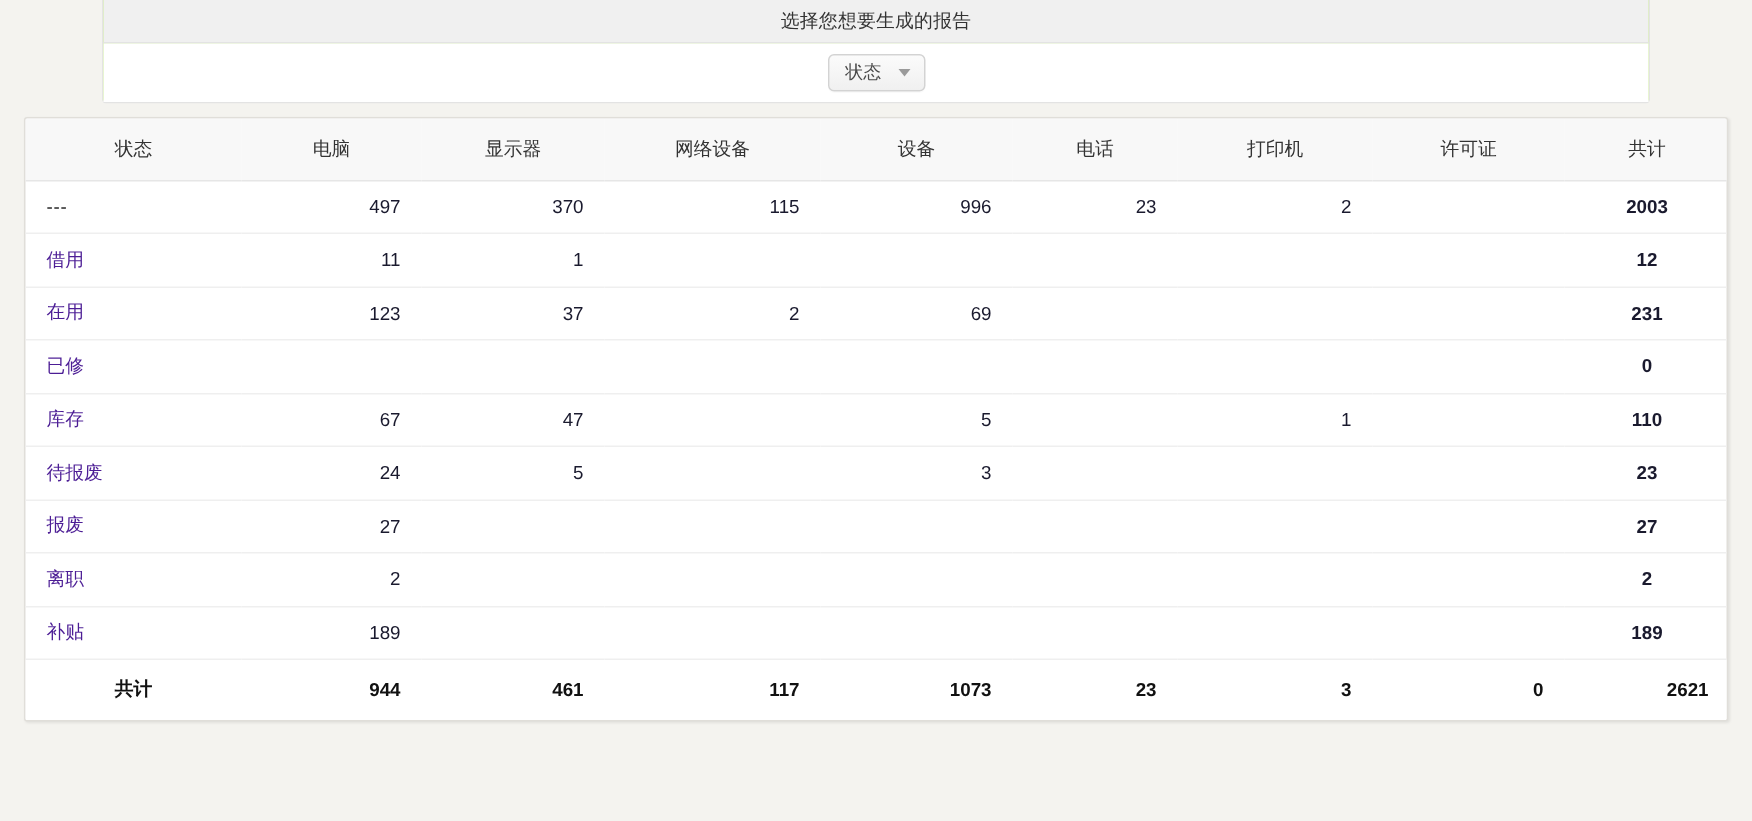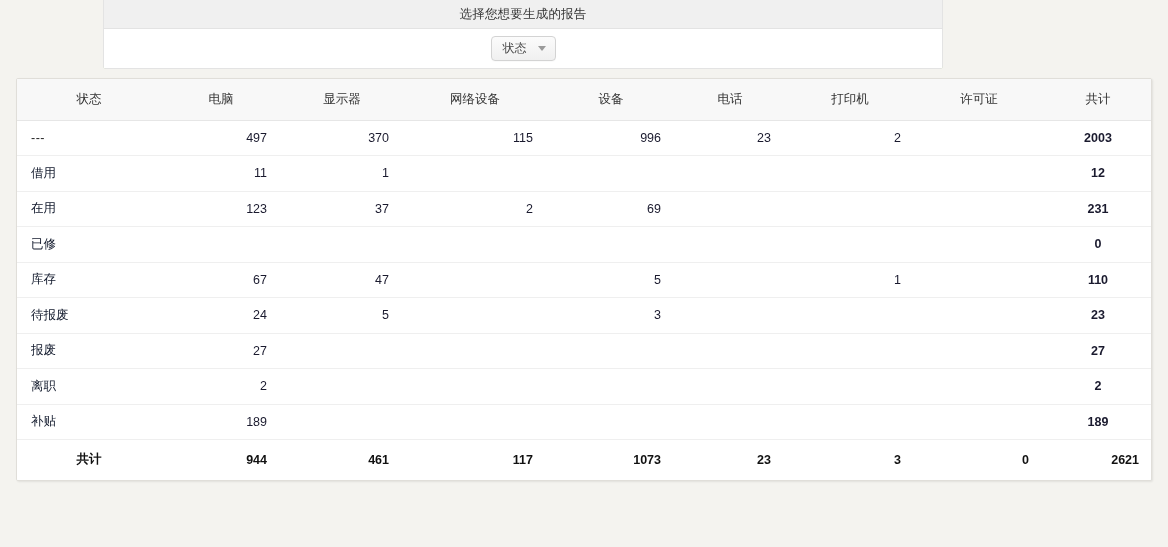--- a/index.html
+++ b/index.html
@@ -18,26 +18,25 @@
     width: 1168px;
     height: 547px;
     background: #f4f3ef;
   }
 
   
   .report-panel {
     position: absolute;
     left: 68px;
     top: 0;
-    width: 840px;
+    width: 1032px;
     background: #bef264;
     border: 1px solid #e3e3e3;
     border-top: none;
     border-radius: 0 0 3px 3px;
-    margin-left: 35px;
   }
   .report-panel-heading {
     background: #f0f0f0;
     border-bottom: 1px solid #e3e3e3;
     height: 29px;
     display: flex;
     align-items: center;
     justify-content: center;
   }
   .report-panel-title {
@@ -116,21 +115,21 @@
   }
 
   
   td.col-status, th.col-status { text-align: left; }
   th.col-status { text-align: center; }
   td.num, th.num { text-align: right; }
   th.num { text-align: center; }
   td.col-total { font-weight: bold; text-align: center; }
 
   .status-link {
-    color: #0f172a;
+    color: #4c1d95;
     text-decoration: none;
     cursor: pointer;
   }
   .status-plain { color: #222222; letter-spacing: .5px; }
 
   table.report tfoot td {
     height: 40px;
     padding: 0 14px;
     font-weight: bold;
     color: #111111;

